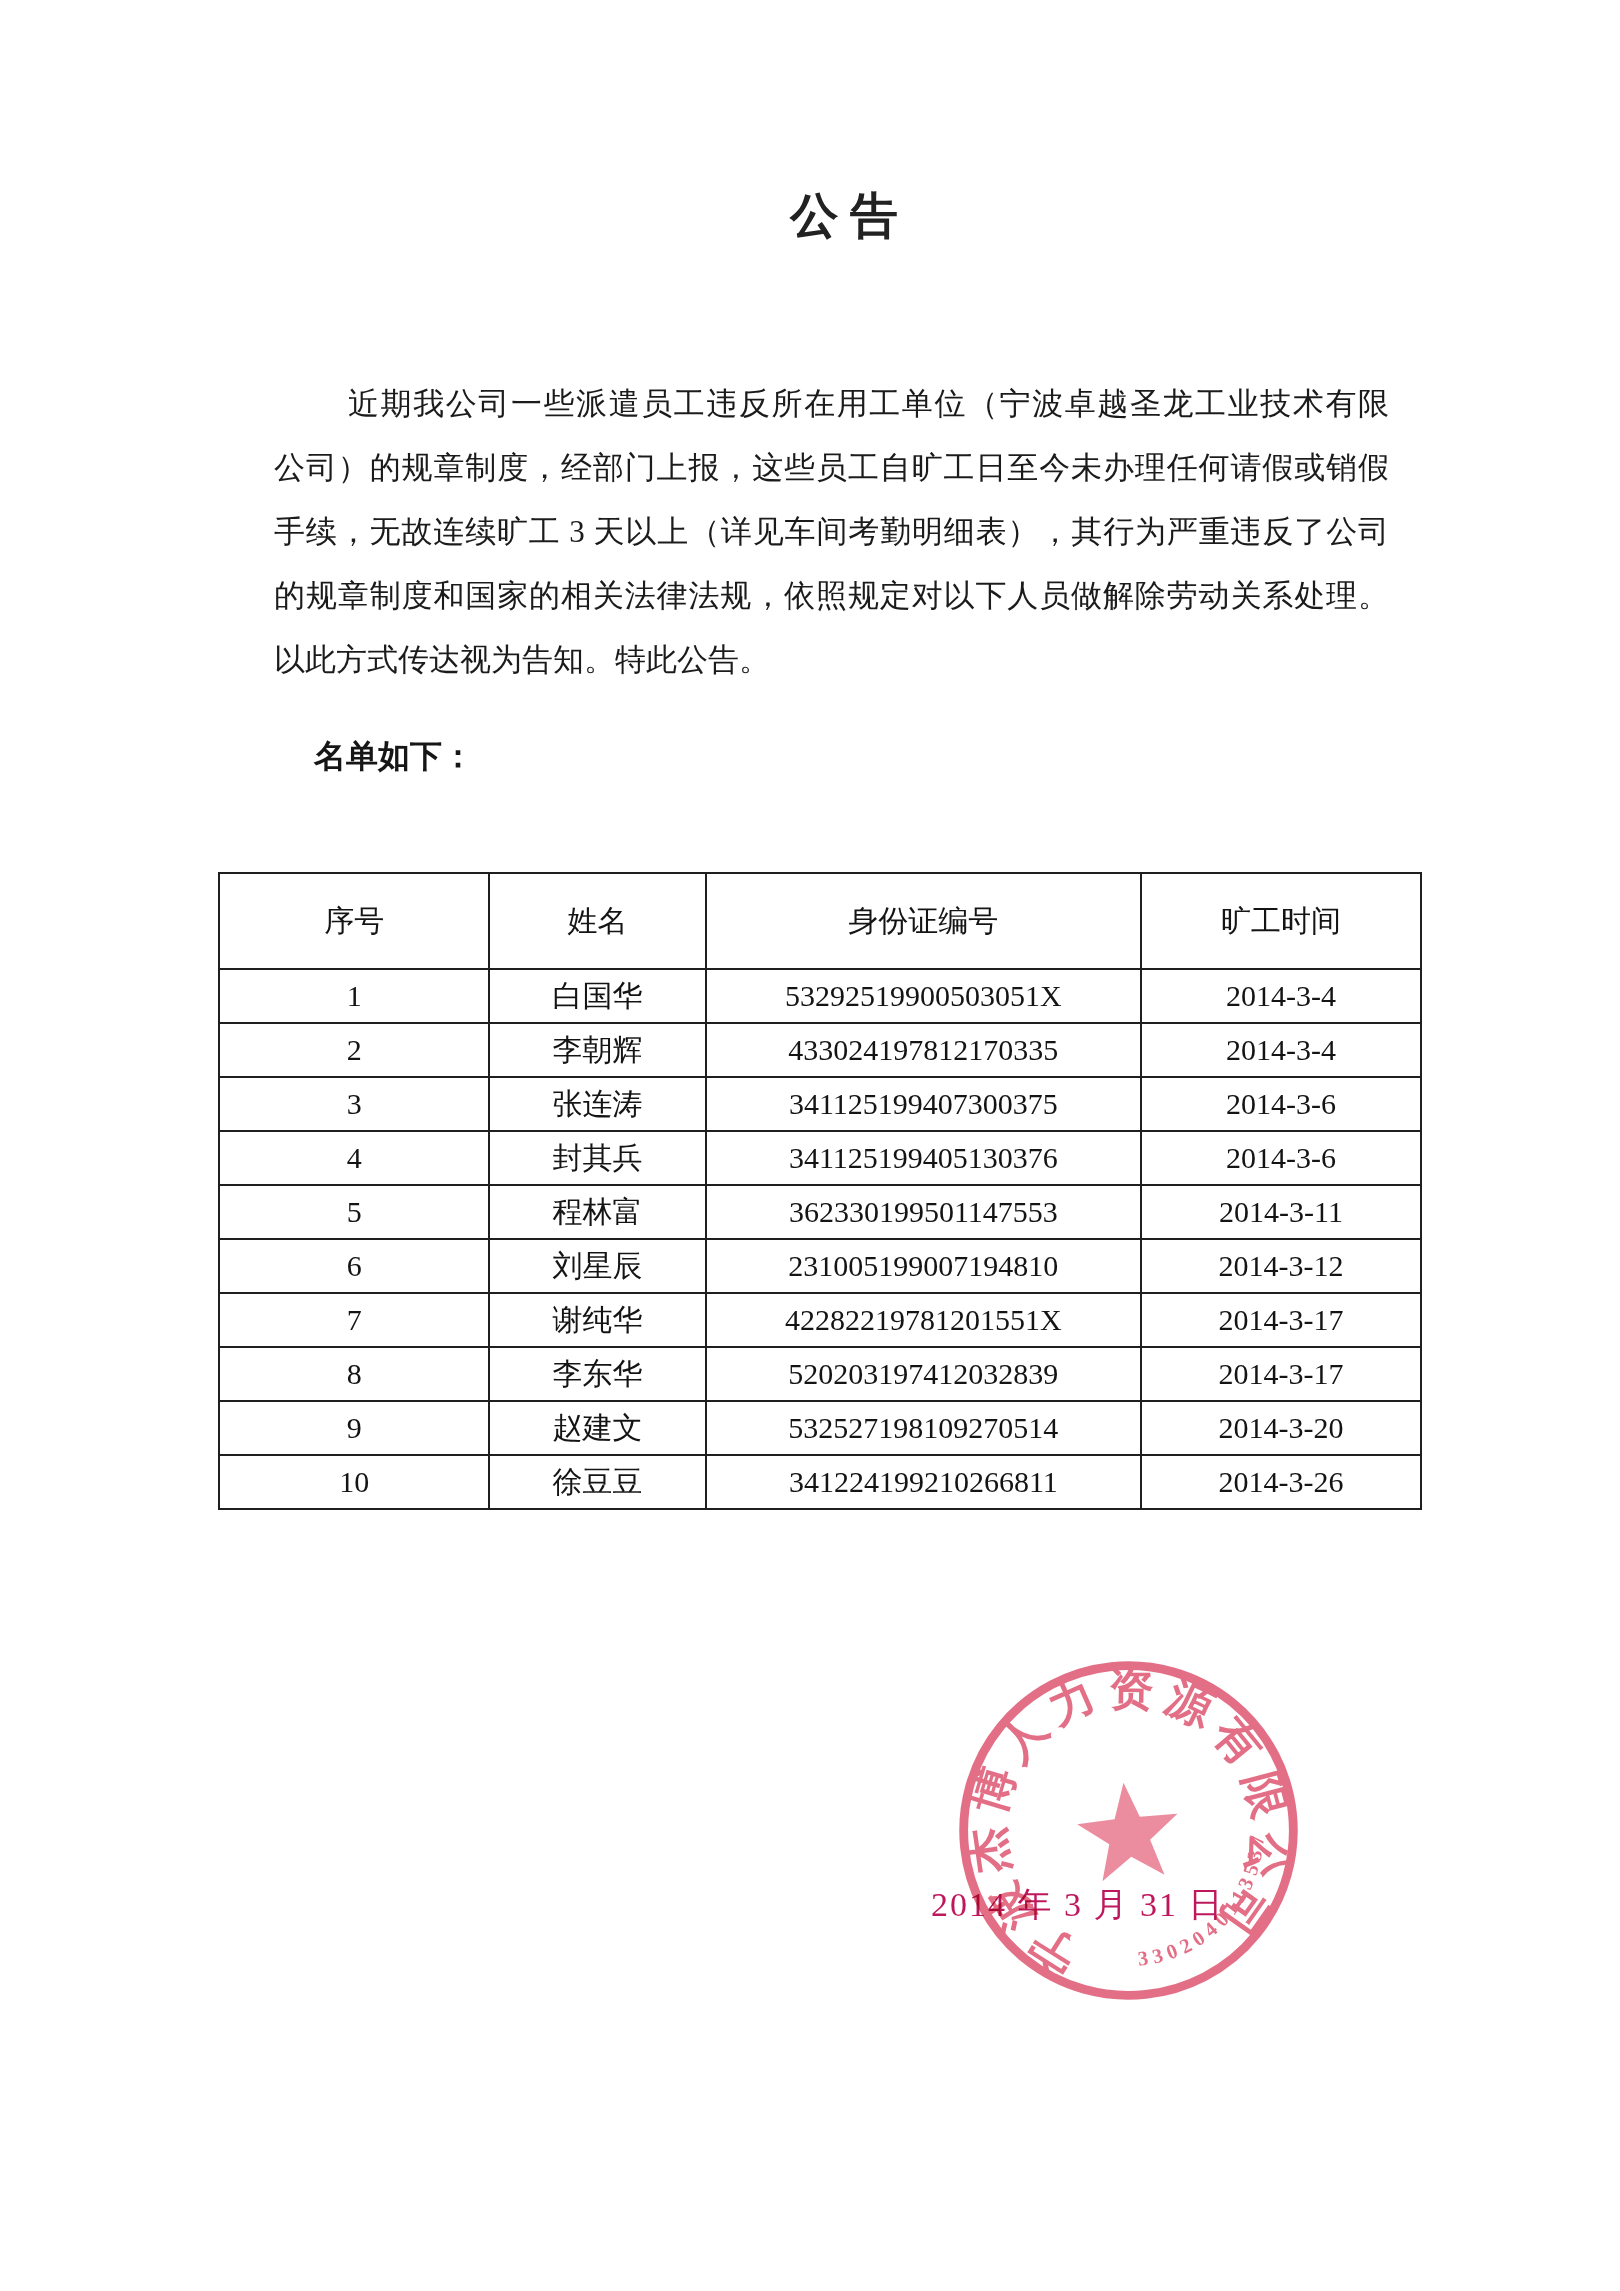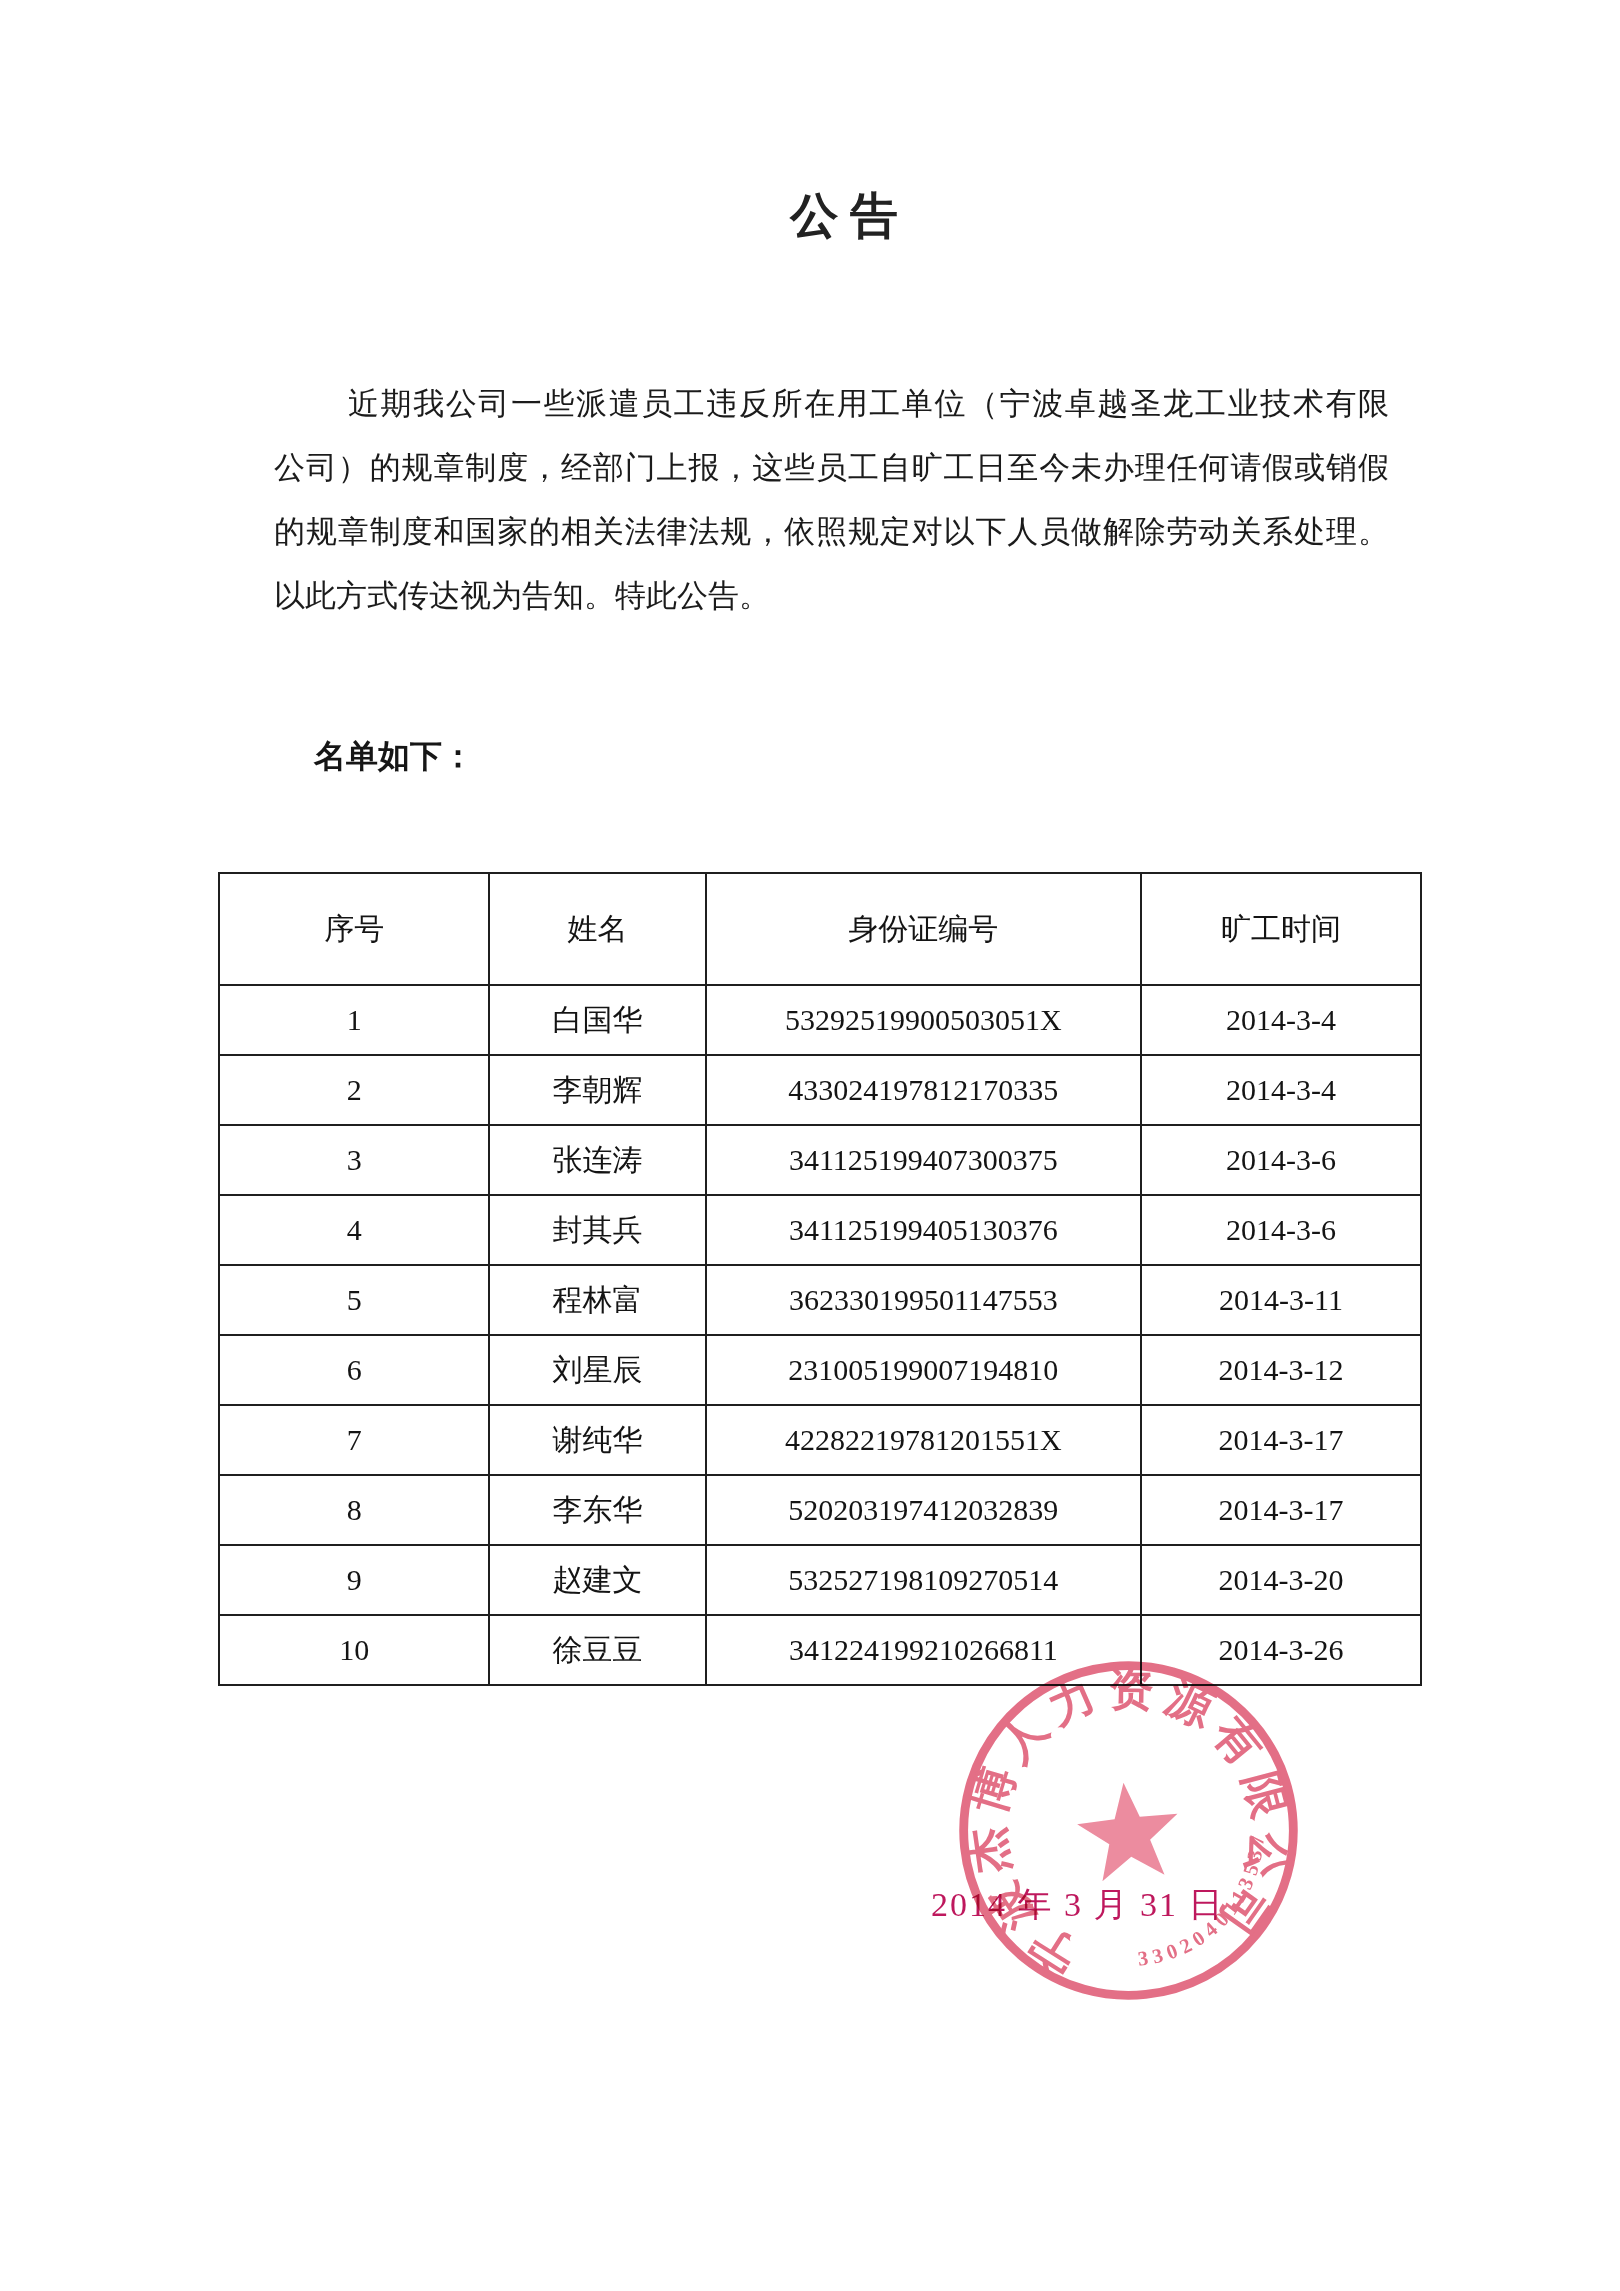--- a/index.html
+++ b/index.html
@@ -34,21 +34,21 @@
   table.roster{
     position:absolute;left:218px;top:872px;
     width:1204px;
     border-collapse:collapse;
     table-layout:fixed;
     font-size:30px;color:#141414;
   }
   table.roster th,table.roster td{
     border:2.5px solid #1f1f1f;
     text-align:center;vertical-align:middle;
-    padding:8px;
+    padding:0;
     font-weight:normal;
     overflow:hidden;
   }
   table.roster th{height:94px;font-size:30px;}
   table.roster td{height:52px;}
   col.c1{width:22.5%;} col.c2{width:18.0%;} col.c3{width:36.2%;} col.c4{width:23.3%;}
   .signature-line{
     position:absolute;left:766px;top:1762px;
     font-size:34px;letter-spacing:1px;color:#1a1a1a;
     white-space:nowrap;
@@ -73,20 +73,21 @@
 </head>
 <body>
 
 <div class="page">
 
   <div class="doc-title">公告</div>
 
   <div class="body-text">
     <div class="body-line just indent">近期我公司一些派遣员工违反所在用工单位（宁波卓越圣龙工业技术有限</div>
     <div class="body-line just">公司）的规章制度，经部门上报，这些员工自旷工日至今未办理任何请假或销假</div>
+    <div class="body-line just">手续，无故连续旷工 3 天以上（详见车间考勤明细表），其行为严重违反了公司</div>
     <div class="body-line just">的规章制度和国家的相关法律法规，依照规定对以下人员做解除劳动关系处理。</div>
     <div class="body-line">以此方式传达视为告知。特此公告。</div>
   </div>
 
   <div class="list-intro">名单如下：</div>
 
   <table class="roster">
     <colgroup>
       <col class="c1">
         <col class="c2">

